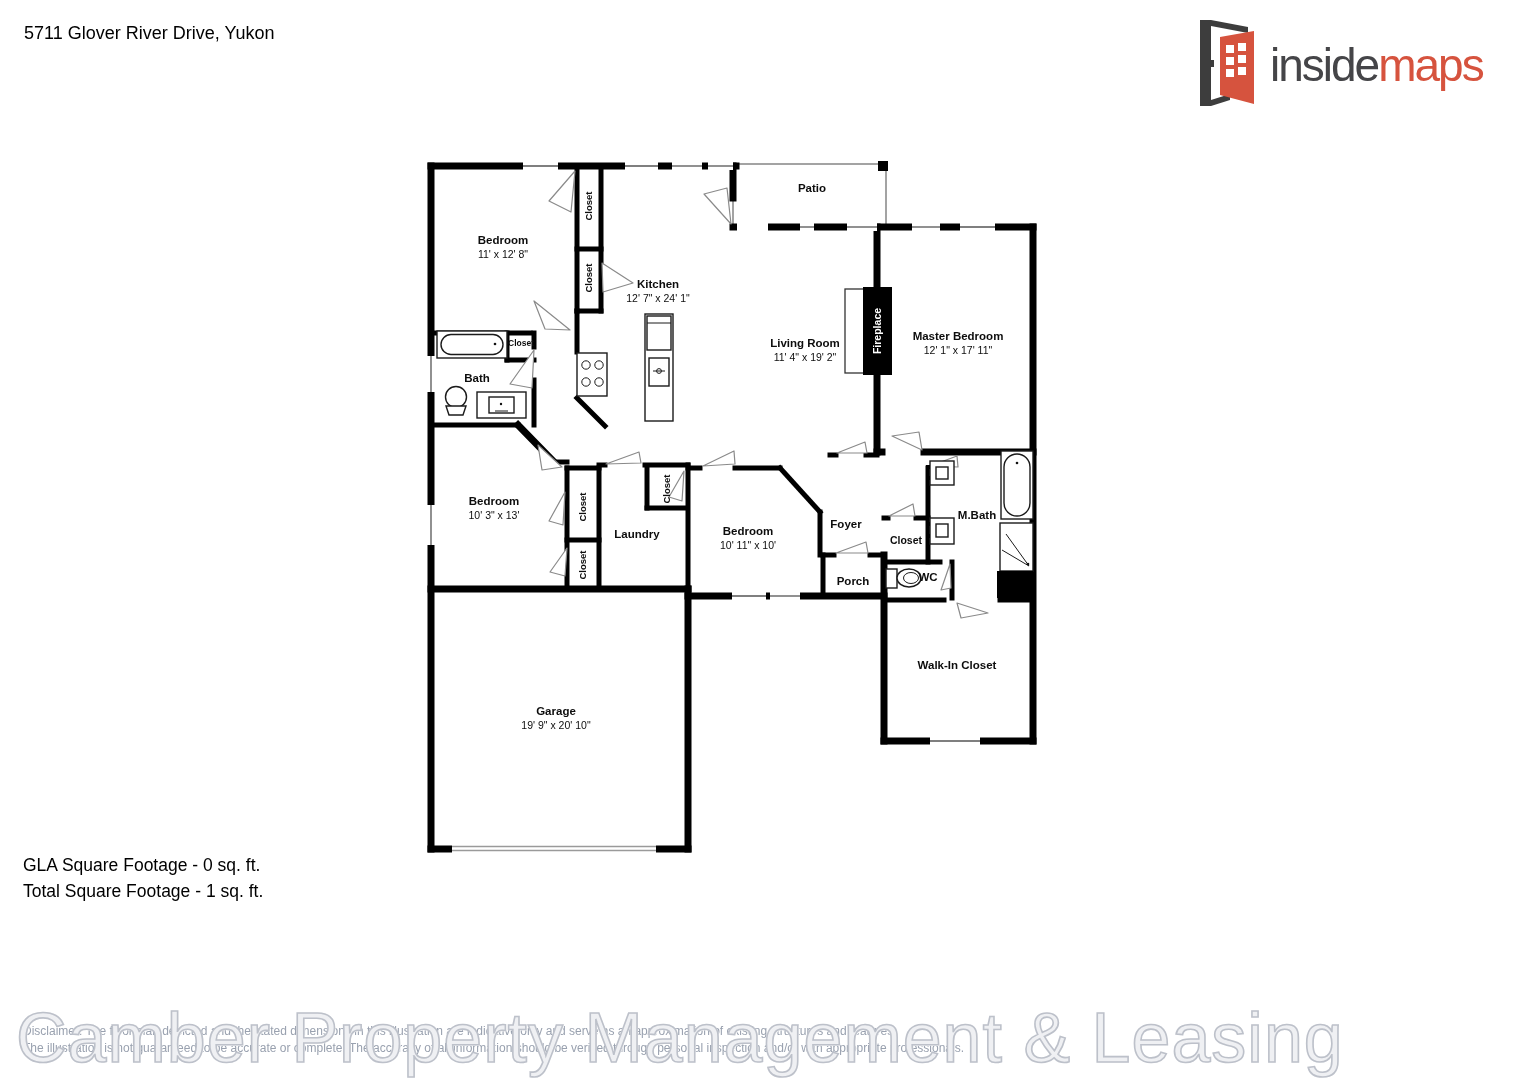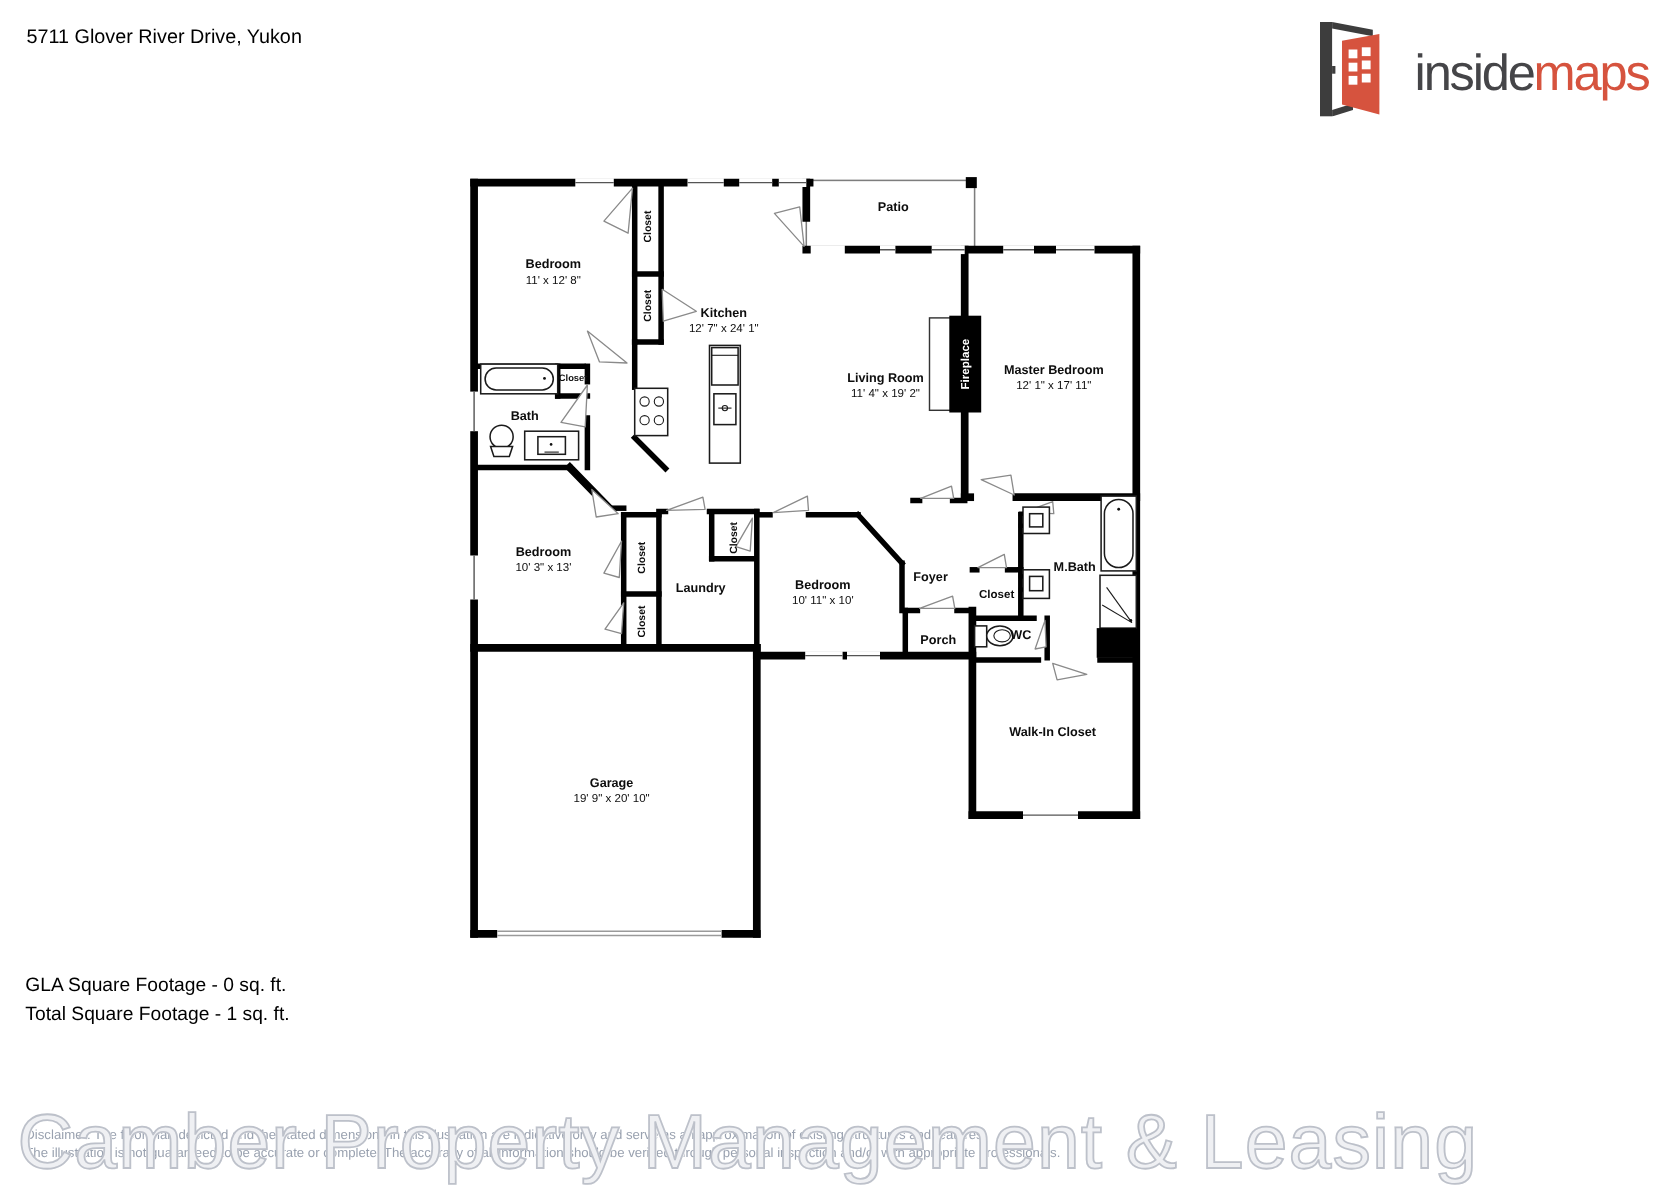--- a/index.html
+++ b/index.html
@@ -1,22 +1,22 @@
 <!DOCTYPE html>
 <html><head>
 <meta charset="utf-8">
 <style>
   html,body{margin:0;padding:0;background:#fff;}
   .page{position:relative;width:1527px;height:1080px;background:#ffffff;overflow:hidden;
         font-family:"Liberation Sans",sans-serif;color:#000;}
   .address{position:absolute;left:24px;top:23px;font-size:18px;color:#000;}
-  .logo{position:absolute;left:1196px;top:20px;display:flex;align-items:center;gap:16px;}
+  .logo{position:absolute;left:1196px;top:20px;display:flex;align-items:center;gap:0;}
   .logo-text{font-size:46px;letter-spacing:-2px;color:#454548;}
   .logo-text .maps{color:#d6533e;}
-  .summary{position:absolute;left:23px;top:882px;font-size:17.5px;line-height:26px;color:#000;}
+  .summary{position:absolute;left:23px;top:852px;font-size:17.5px;line-height:26px;color:#000;}
   .disclaimer{position:absolute;left:8px;top:1023px;font-size:12px;line-height:17px;color:#99a1af;
               white-space:nowrap;z-index:1;margin-left:15px;}
   .watermark{position:absolute;left:16px;top:998px;font-size:70px;white-space:nowrap;z-index:2;
              color:#eff0f3;-webkit-text-stroke:1.6px #bdc1ca;letter-spacing:1px;
              text-shadow:1px 1px 0 #ffffff;}
   svg.plan{position:absolute;left:420px;top:150px;}
   
   .w7{stroke:#000;stroke-width:7;fill:none;stroke-linecap:square;}
   .w5{stroke:#000;stroke-width:5;fill:none;stroke-linecap:square;}
   .thin{stroke:#7d7d7d;stroke-width:1.4;fill:none;}

